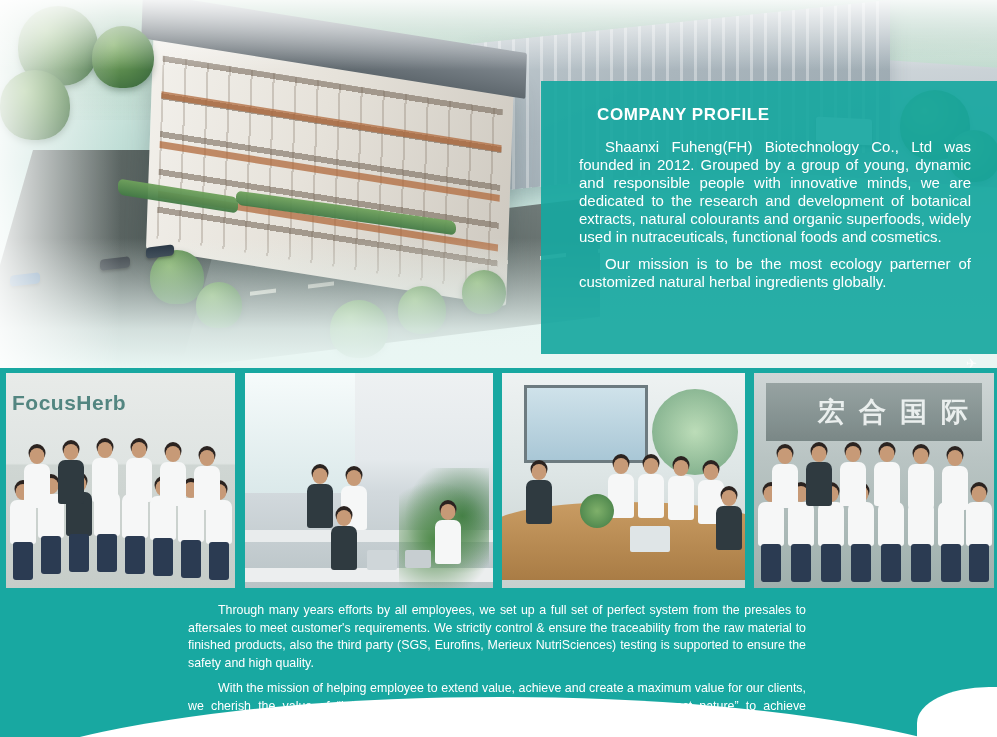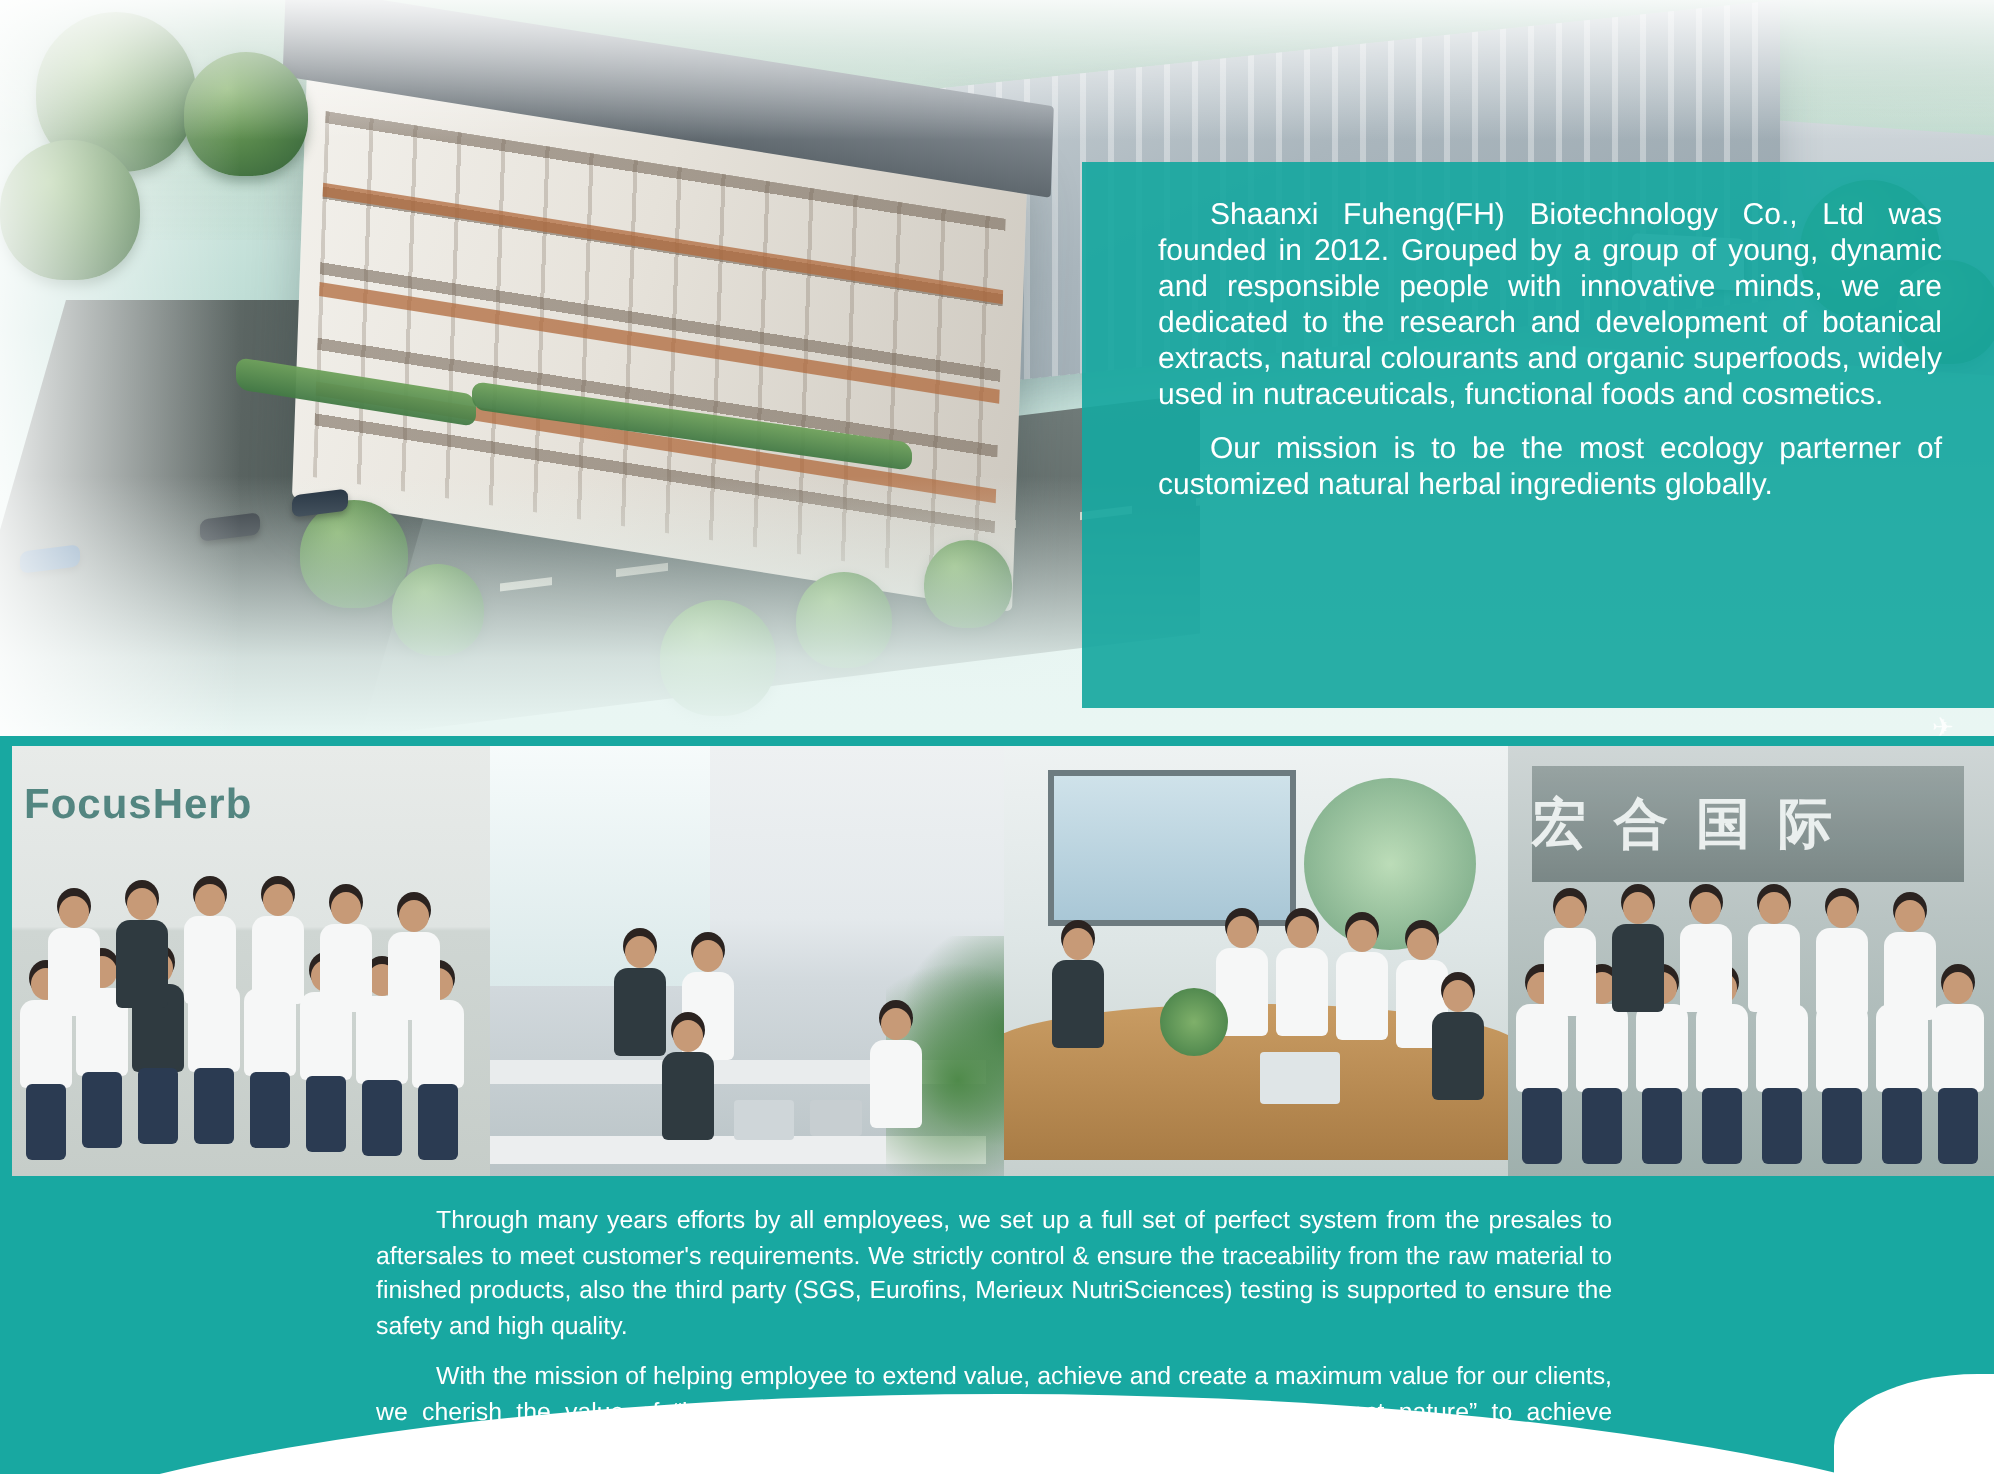--- a/index.html
+++ b/index.html
@@ -174,21 +174,20 @@
     left: 0; top: 368px;
     width: 997px; height: 225px;
     background: #18a8a1;
   }
   .photo {
     position: absolute;
     top: 5px;
     height: 215px;
     overflow: hidden;
     background: #dfe6e6;
-    padding-left: 44px;
   }
   .p1 { left: 6px;   width: 229px; }
   .p2 { left: 245px; width: 248px; }
   .p3 { left: 502px; width: 243px; }
   .p4 { left: 754px; width: 240px; }
 
   
   .ph-bg { position: absolute; left:0; top:0; right:0; bottom:0; }
   .p1 .ph-bg {
     background:
@@ -220,21 +219,21 @@
     background: linear-gradient(180deg, #c99c63 0%, #a97c45 100%);
     border-radius: 50% 50% 8px 8px / 30% 30% 8px 8px;
   }
   .p4 .ph-bg {
     background: linear-gradient(180deg, #cfd6d6 0%, #b9c4c3 40%, #9fb0ad 100%);
   }
   .p4 .signwall {
     position:absolute; left: 12px; top: 10px; width: 216px; height: 58px;
     background: linear-gradient(180deg, #8e9b9a 0%, #6f7d7c 100%);
     color: #f1f5f4; font-size: 27px; font-weight: bold; letter-spacing: 14px;
-    text-align: left; line-height: 58px; opacity: .85;
+    text-align: right; line-height: 58px; opacity: .85;
   }
   .plants {
     position:absolute; right: 4px; bottom: 0; width: 90px; height: 120px;
     background: radial-gradient(circle at 40% 60%, #4f8a4a 0%, rgba(79,138,74,0) 65%),
                 radial-gradient(circle at 70% 40%, #3f7a44 0%, rgba(63,122,68,0) 60%);
   }
   
   .people { position: absolute; left: 0; right: 0; bottom: 0; height: 150px; }
   .person {
     position: absolute;
@@ -335,20 +334,21 @@
     <div class="car" style="left:146px; top:246px; width:28px; background:#1d2b3a; transform:skewY(-7deg);"></div>
     <div class="car" style="left:10px;  top:274px; width:30px; background:#1b4f86; transform:skewY(-7deg);"></div>
     <div class="car" style="left:816px; top:118px; width:56px; height:26px; background:#eef2f4; transform:skewY(3deg); border-radius:3px;"></div>
 
     <div class="hero-mist"></div>
     <div class="hero-fade-left"></div>
     <div class="hero-fade-top"></div>
     <div class="bird" style="left:966px; top:356px;">✈</div>
 
     <div class="profile-panel">
+      <div class="profile-title">COMPANY PROFILE</div>
       <p class="profile-para">Shaanxi Fuheng(FH) Biotechnology Co., Ltd was founded in 2012. Grouped by a group of young, dynamic and responsible people with innovative minds, we are dedicated to the research and development of botanical extracts, natural colourants and organic superfoods, widely used in nutraceuticals, functional foods and cosmetics.</p>
       <p class="profile-para">Our mission is to be the most ecology parterner of customized natural herbal ingredients globally.</p>
     </div>
   </div>
 
   <div class="strip">
 
     <div class="photo p1">
       <div class="ph-bg"></div>
       <div class="logo-wall">FocusHerb</div>

